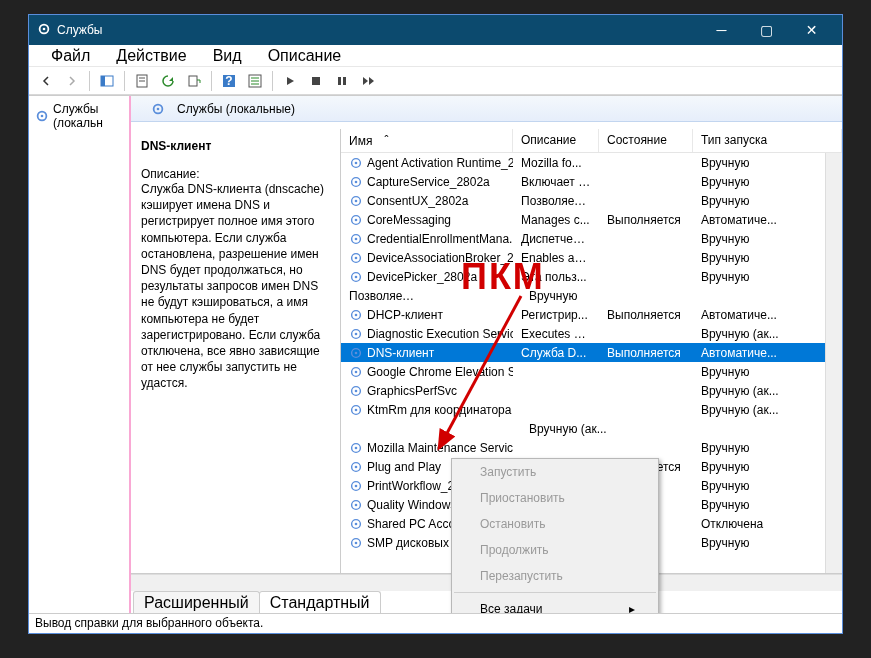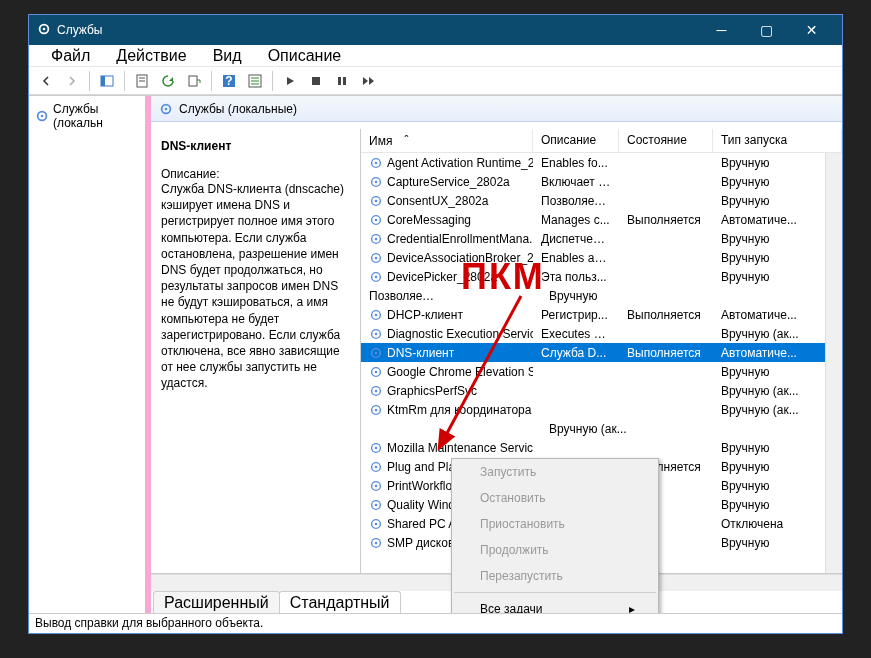--- a/index.html
+++ b/index.html
@@ -8,24 +8,24 @@
   .titlebar { height: 30px; background: #0c4a6e; color: #fff; display: flex; align-items: center; padding: 0 8px; }
   .titlebar .ico { margin-right: 6px; }
   .titlebar .spacer { flex: 1; }
   .winbtn { width: 45px; height: 30px; display: flex; align-items: center; justify-content: center; color: #fff; font-size: 14px; }
   .menubar { height: 22px; background: #fff; display: flex; align-items: center; gap: 14px; padding: 0 10px; border-bottom: 1px solid #e8e8e8; }
   .menuitem { font-size: 16px; margin-left: 12px; }
   .toolbar { height: 28px; background: #fff; border-bottom: 1px solid #d8d8d8; display: flex; align-items: center; padding: 0 6px; gap: 4px; }
   .tb { width: 22px; height: 22px; display: flex; align-items: center; justify-content: center; border: 1px solid transparent; }
   .sep { width: 1px; height: 20px; background: #ccc; margin: 0 2px; }
   .content { flex: 1; display: flex; border-top: 1px solid #ccc; overflow: hidden; position: relative; }
-  .leftpane { width: 122px; border-right: 6px solid #f9a8d4; background: #fff; padding: 4px; }
+  .leftpane { width: 102px; border-right: 2px solid #f9a8d4; background: #fff; padding: 4px; }
   .leftpane .node { display: flex; align-items: center; gap: 4px; padding: 2px; }
   .rightpane { flex: 1; display: flex; flex-direction: column; overflow: hidden; }
-  .paneheader { height: 26px; background: linear-gradient(#f4f8fc, #e6eefb); border-bottom: 1px solid #c2d5ef; display: flex; align-items: center; padding: 0 8px; gap: 6px; }
+  .paneheader { height: 26px; background: linear-gradient(#f4f8fc, #e6eefb); border-bottom: 1px solid #c2d5ef; display: flex; align-items: center; padding: 0 20px; gap: 12px; }
   .detail { flex: 1; display: flex; overflow: hidden; border-bottom: 1px solid #ccc; margin-top: 7px; }
   .detailinfo { width: 210px; border-right: 1px solid #ccc; padding: 10px; font-size: 12px; }
   .detailinfo .svcname { font-weight: bold; margin-bottom: 14px; }
   .detailinfo .desc { line-height: 1.35; }
   .list { flex: 1; position: relative; display: flex; flex-direction: column; overflow: hidden; }
   .listhdr { display: flex; height: 24px; border-bottom: 1px solid #e5e5e5; }
   .col { padding: 4px 8px; font-size: 12px; border-right: 1px solid #e8e8e8; }
   .col.name { width: 172px; display: flex; align-items: center; gap: 12px; }
   .col.desc { width: 86px; }
   .col.state { width: 94px; }
@@ -201,21 +201,21 @@
           <div class="listbody" id="listbody">
             <div class="scrollbar"></div>
           <div class="row">
                 <div class="cell name">
                   <svg class="gear" viewBox="0 0 16 16">
                     <circle cx="8" cy="8" r="5" fill="none" stroke="#5a8edb" stroke-width="1.6"></circle>
                     <circle cx="8" cy="8" r="1.5" fill="#5a8edb"></circle>
                   </svg>
                   <span>Agent Activation Runtime_28...</span>
                 </div>
-                <div class="cell desc">Enables fo...</div>
+                <div class="cell desc">Mozilla fo...</div>
                 <div class="cell state"></div>
                 <div class="cell start">Вручную</div>
               </div>
               <div class="row">
                 <div class="cell name">
                   <svg class="gear" viewBox="0 0 16 16">
                     <circle cx="8" cy="8" r="5" fill="none" stroke="#5a8edb" stroke-width="1.6"></circle>
                     <circle cx="8" cy="8" r="1.5" fill="#5a8edb"></circle>
                   </svg>
                   <span>CaptureService_2802a</span>
@@ -453,22 +453,22 @@
       <defs>
           <marker id="ah" markerWidth="8" markerHeight="8" refX="6" refY="3" orient="auto">
             <path d="M0 0L7 3L0 6z" fill="#d10000"></path>
           </marker>
         </defs>
       <line x1="92" y1="6" x2="10" y2="158" stroke="#d10000" stroke-width="3" marker-end="url(#ah)"></line>
     </svg>
 
     <div class="ctxmenu">
       <div class="ctxitem disabled">Запустить</div>
+      <div class="ctxitem disabled">Приостановить</div>
       <div class="ctxitem disabled">Остановить</div>
-      <div class="ctxitem disabled">Приостановить</div>
       <div class="ctxitem disabled">Продолжить</div>
       <div class="ctxitem disabled">Перезапустить</div>
       <div class="ctxsep"></div>
       <div class="ctxitem">
           <span>Все задачи</span>
           <span class="arrow">▸</span>
         </div>
 
     </div>
 

